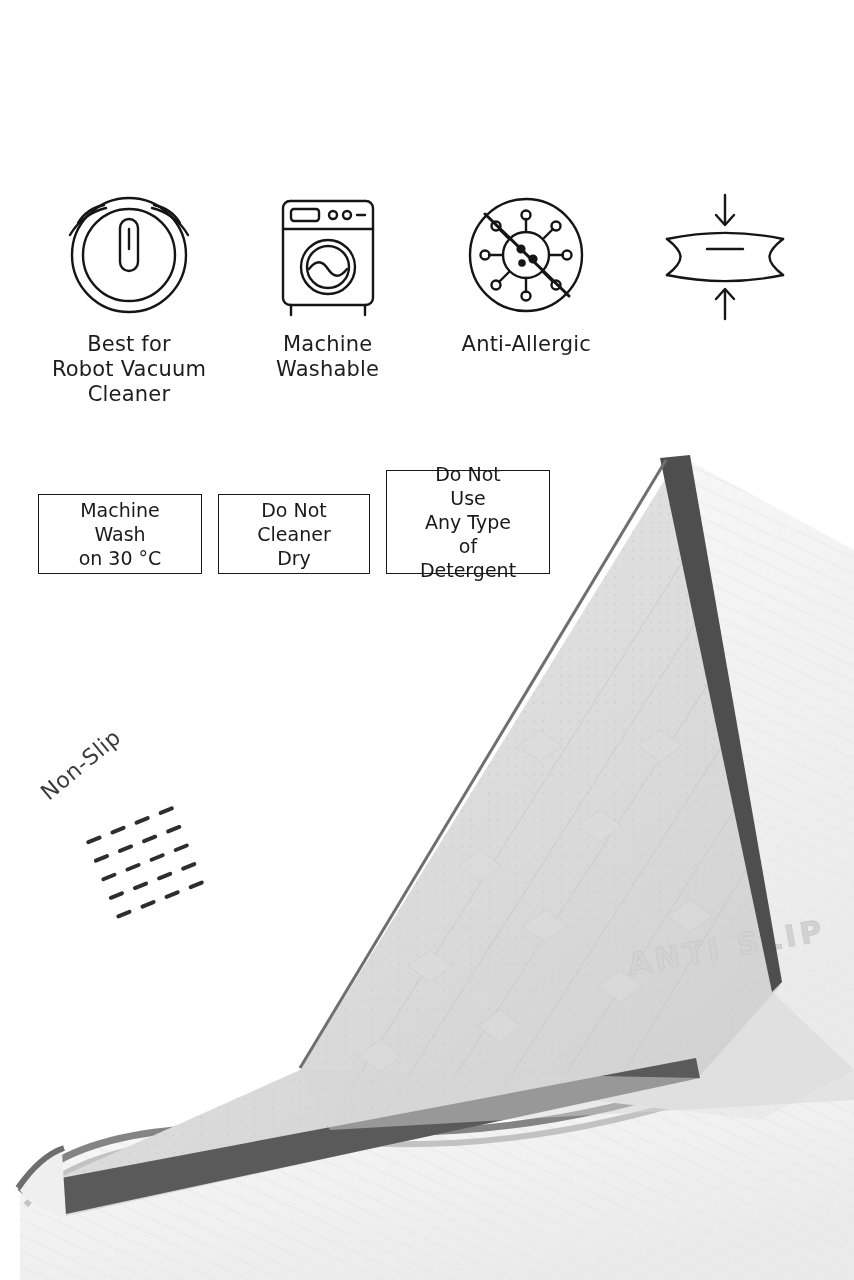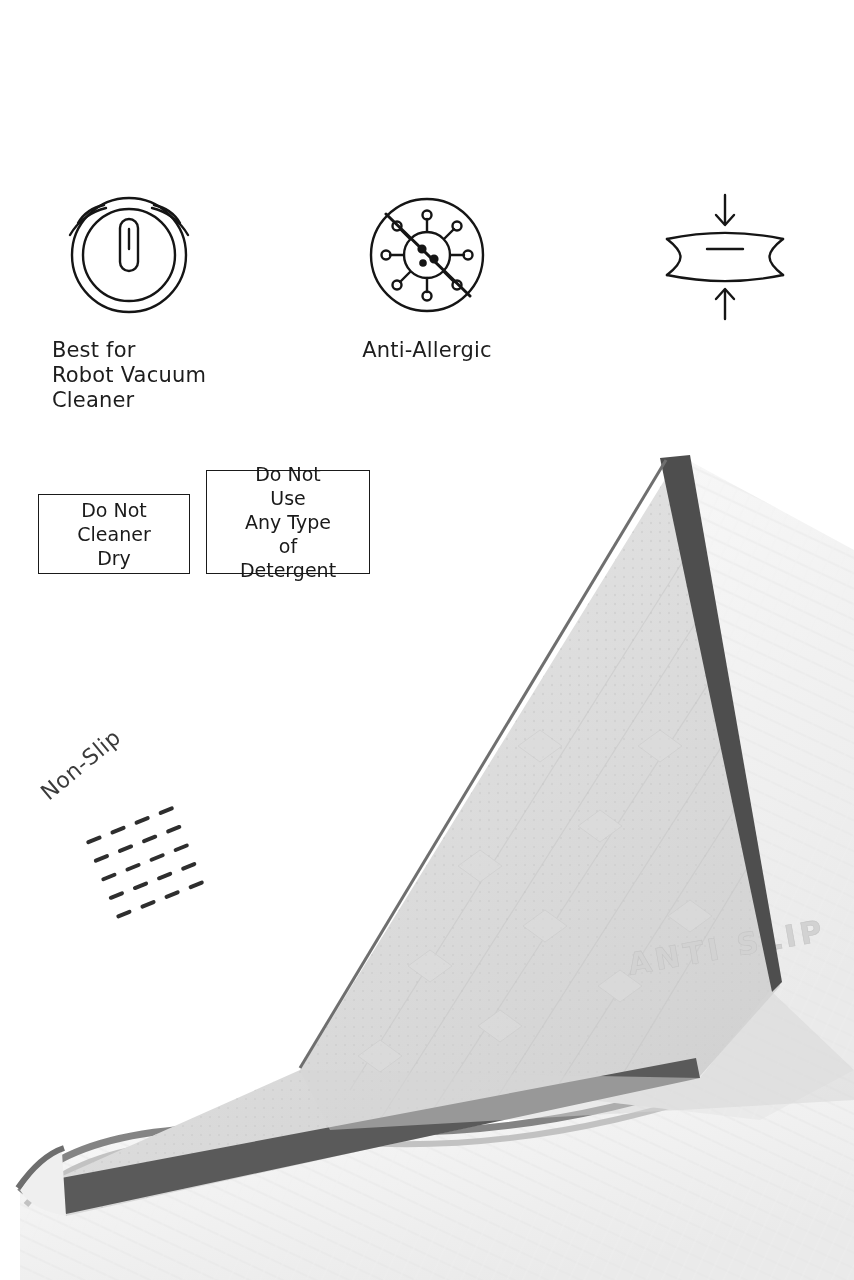--- a/index.html
+++ b/index.html
@@ -33,21 +33,22 @@
     flex-direction: column;
     align-items: center;
   }
   .feature-icon {
     height: 150px;
     display: flex;
     align-items: center;
     justify-content: center;
   }
   .feature-label {
-    margin-top: 10px;
+    margin-top: 4px;
+    text-align: center;
     font-size: 21px;
     line-height: 25px;
     letter-spacing: 0.2px;
     color: #1d1d1d;
     white-space: pre-line;
   }
 
   
   .care-row {
     position: absolute;
@@ -220,20 +221,40 @@
           <path d="M126 40 C120 30 110 24 100 22"></path>
           <path d="M134 52 C126 38 112 28 98 25"></path>
         </g>
       </svg>
     </div>
     <div class="feature-label">Best for
 Robot Vacuum
 Cleaner</div>
   </div>
 
+  <div class="feature">
+    <div class="feature-icon">
+      <svg width="150" height="140" viewBox="0 0 150 140">
+        <g class="plain">
+          <rect x="30" y="18" width="90" height="104" rx="7"></rect>
+          <line x1="30" y1="46" x2="120" y2="46"></line>
+          <rect x="38" y="26" width="28" height="12" rx="3"></rect>
+          <circle cx="80" cy="32" r="4"></circle>
+          <circle cx="94" cy="32" r="4"></circle>
+          <line x1="104" y1="32" x2="112" y2="32"></line>
+          <circle cx="75" cy="84" r="27"></circle>
+          <circle cx="75" cy="84" r="21"></circle>
+          <path d="M56 86 c7 -9 13 -9 19 0 c6 9 12 9 19 0"></path>
+          <line x1="38" y1="122" x2="38" y2="132"></line>
+          <line x1="112" y1="122" x2="112" y2="132"></line>
+        </g>
+      </svg>
+    </div>
+    <div class="feature-label">Machine Washable</div>
+  </div>
 
   <div class="feature">
     <div class="feature-icon">
       <svg width="150" height="140" viewBox="0 0 150 140">
         <g class="plain">
           <circle cx="75" cy="72" r="56"></circle>
           <circle cx="75" cy="72" r="23"></circle>
           <circle cx="70" cy="66" r="3.4" fill="#151515"></circle>
           <circle cx="82" cy="76" r="3.4" fill="#151515"></circle>
           <circle cx="71" cy="80" r="2.6" fill="#151515"></circle>
@@ -276,20 +297,24 @@
           <line x1="80" y1="136" x2="80" y2="108"></line>
           <path d="M71 116 L80 106 L89 116"></path>
         </g>
       </svg>
     </div>
   </div>
 
 </div>
 
 <div class="care-row">
+  <div class="care-box b1">
+    <span>Machine Wash
+on 30 °C</span>
+  </div>
   <div class="care-box b2">
     <span>Do Not
 Cleaner Dry</span>
   </div>
   <div class="care-box b3">
     <span>Do Not Use
 Any Type of
 Detergent</span>
   </div>
 </div>

